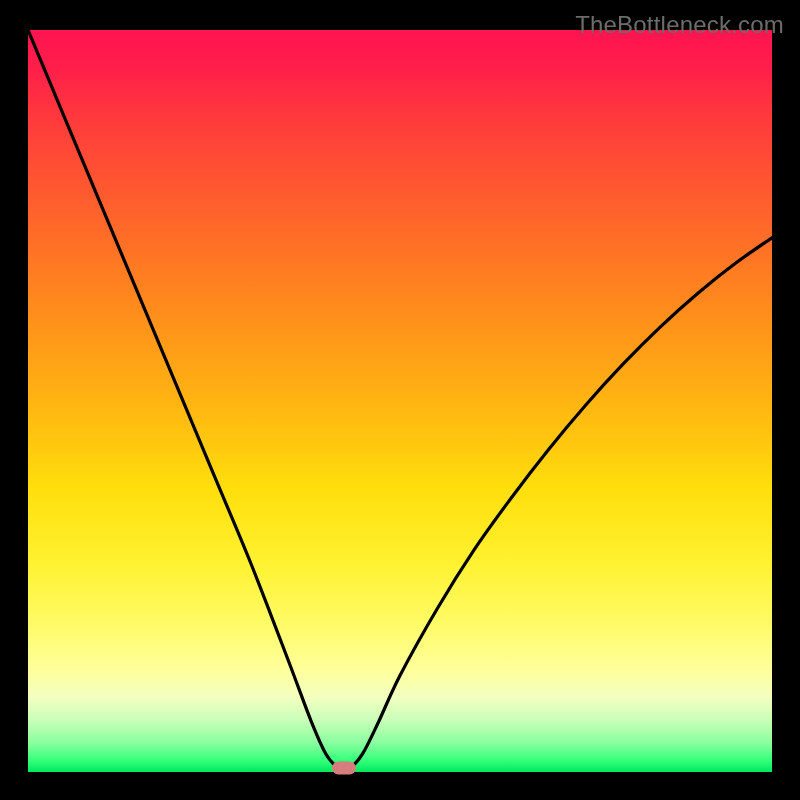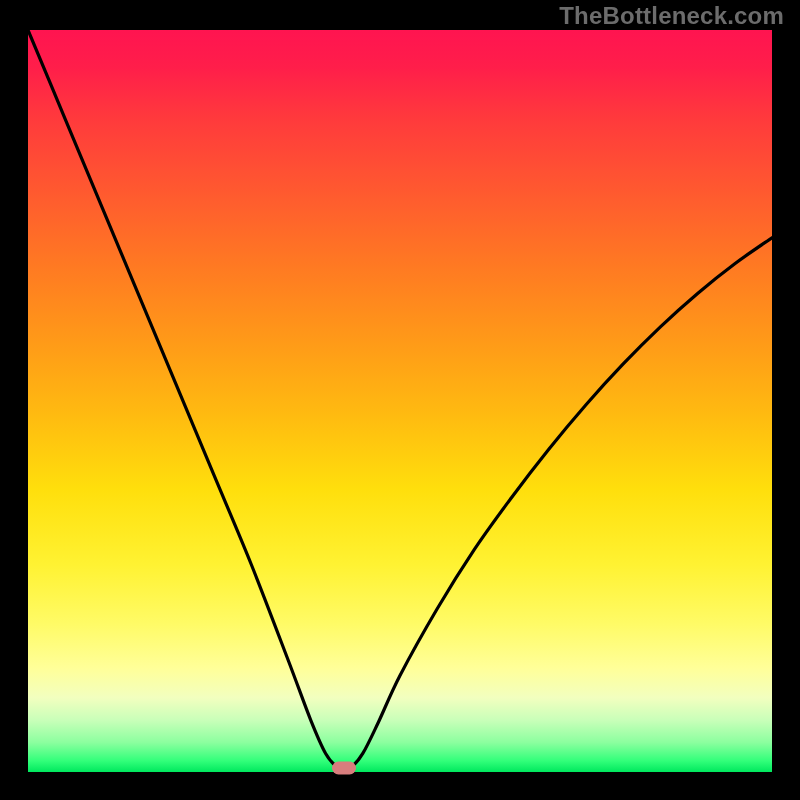--- a/index.html
+++ b/index.html
@@ -6,25 +6,25 @@
   body {
     width: 800px;
     height: 800px;
     background: #000;
     position: relative;
     font-family: Arial, Helvetica, sans-serif;
     overflow: hidden;
   }
   .watermark {
     position: absolute;
-    top: 2px;
+    top: 11px;
     right: 16px;
     color: #6c6c6c;
     font-size: 24px;
-    font-weight: 700;
+    font-weight: 400;
     z-index: 5;
     letter-spacing: 0.2px;
   }
   .plot-frame {
     position: absolute;
     left: 28px;
     top: 30px;
     width: 744px;
     height: 742px;
     background: transparent;

